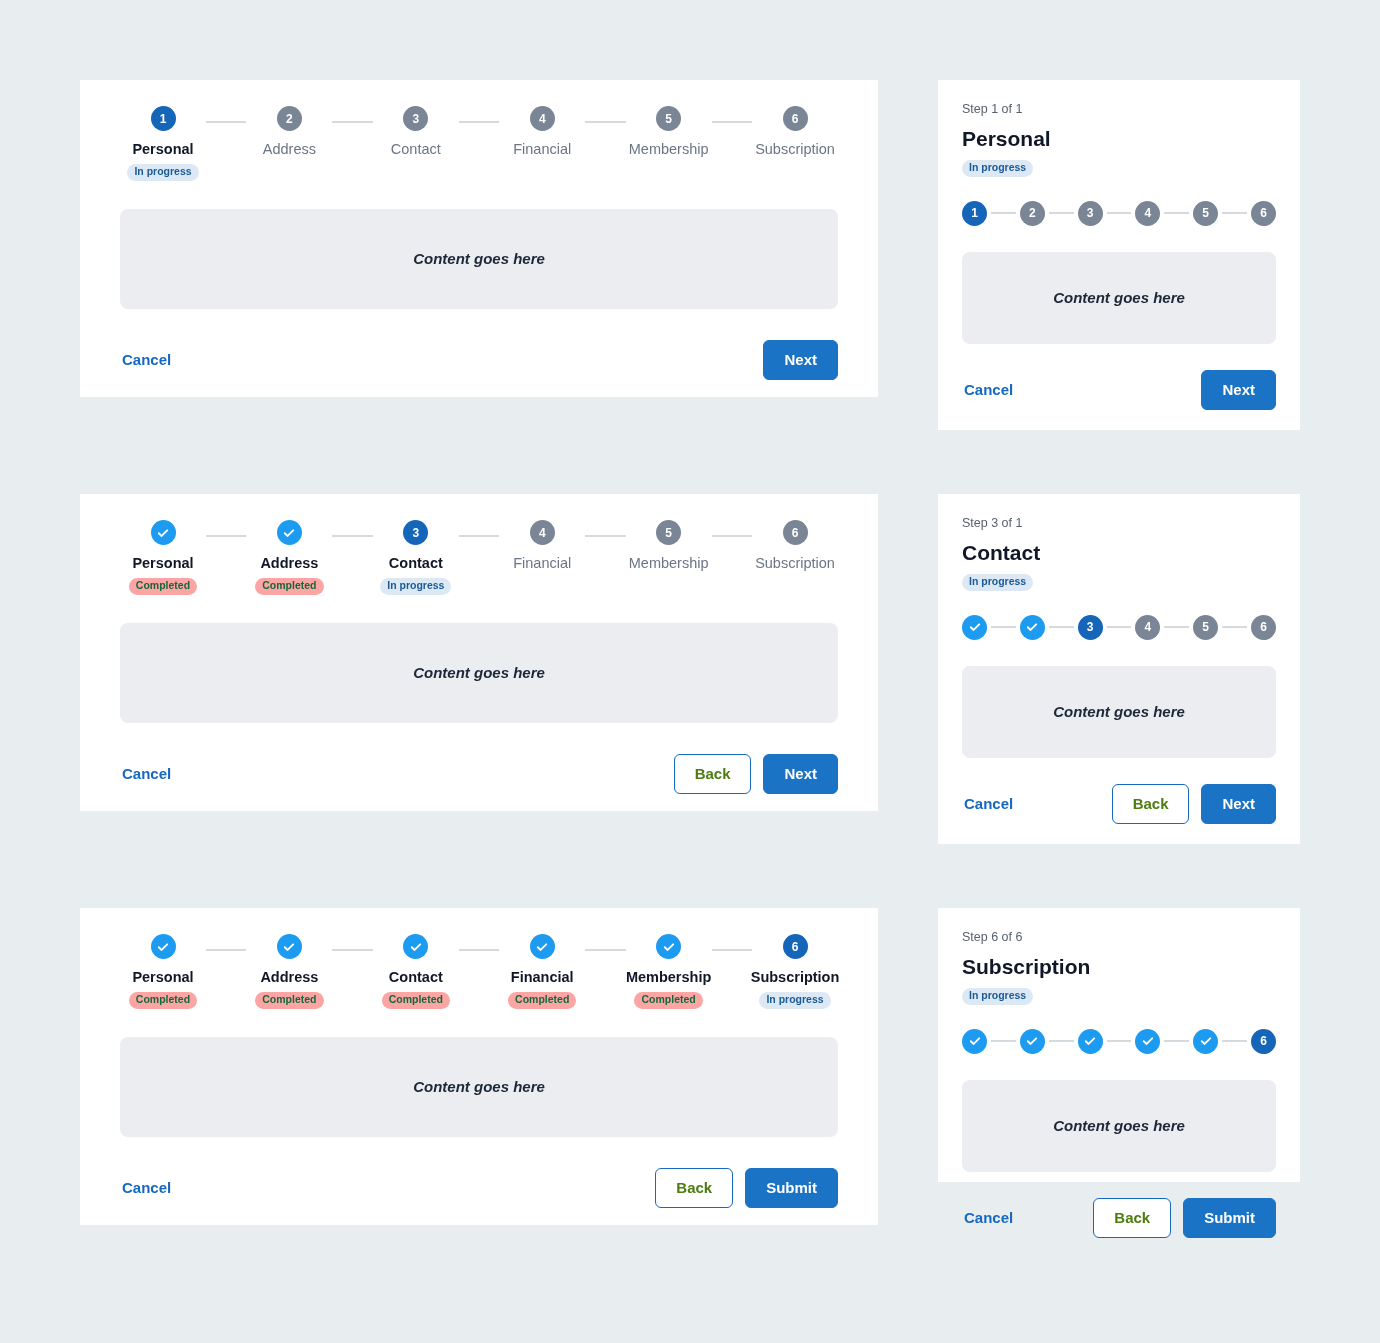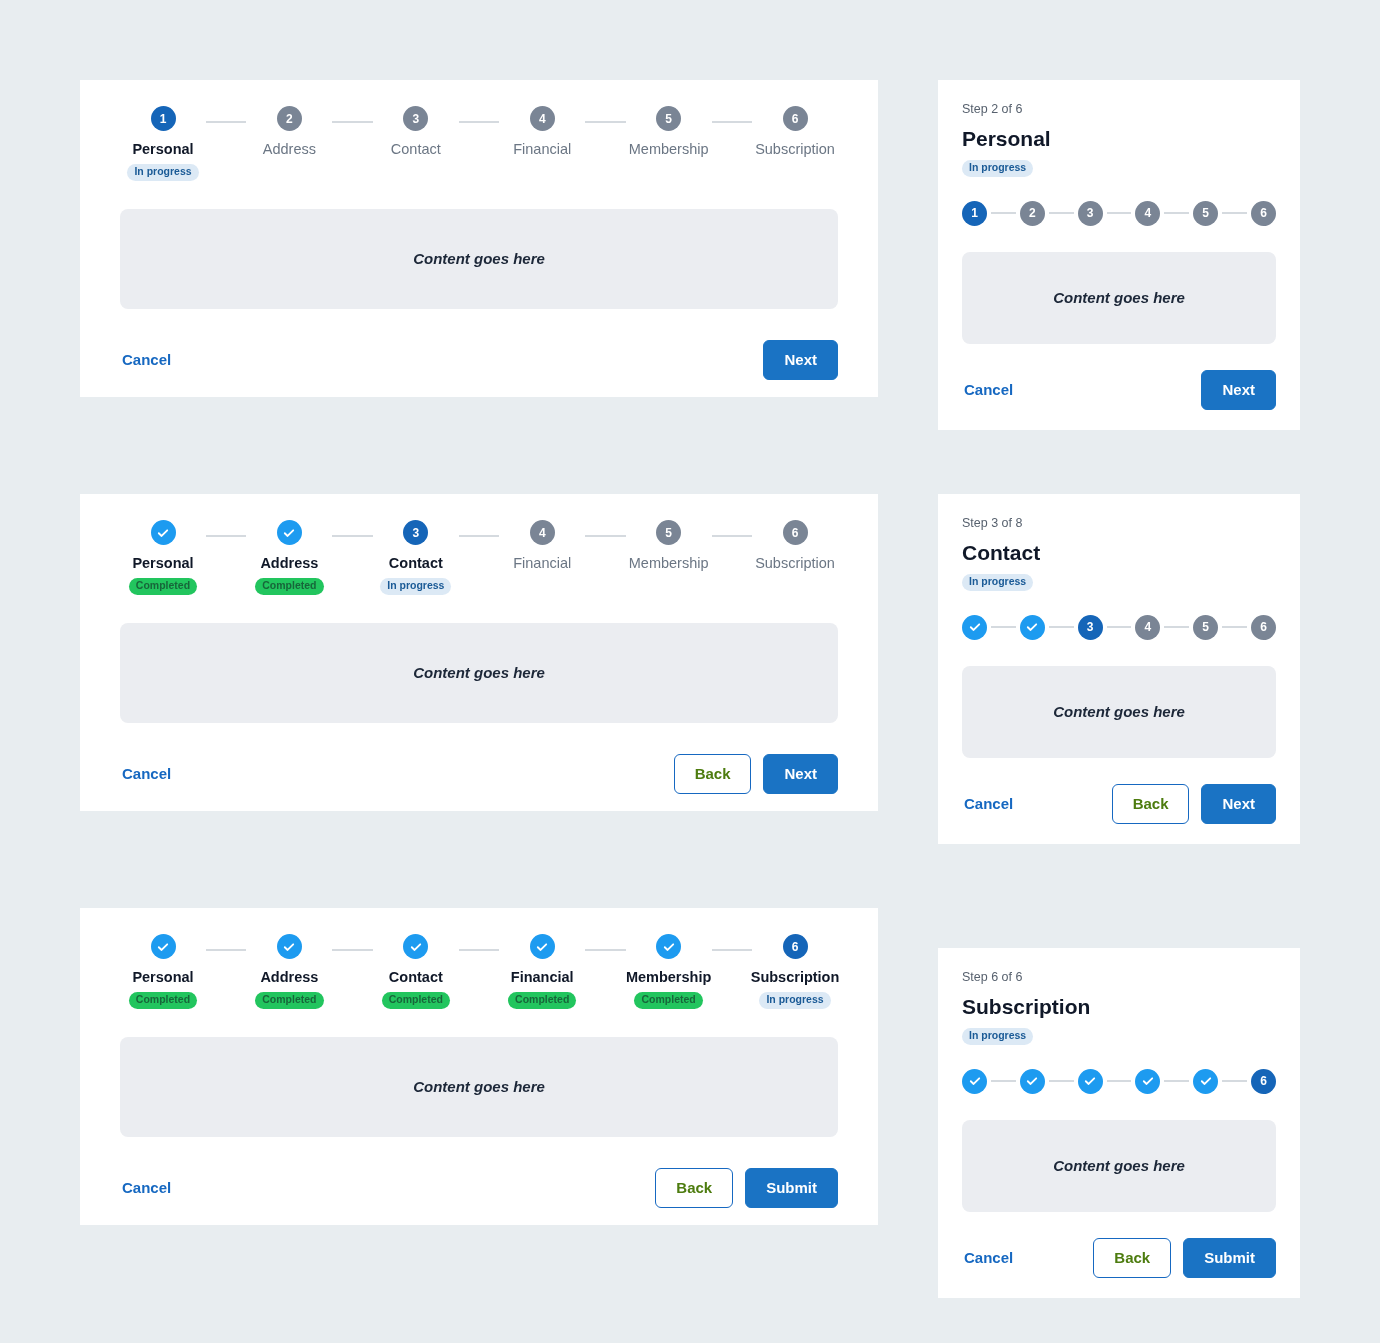--- a/index.html
+++ b/index.html
@@ -21,21 +21,21 @@
 
   .panel-desktop { left: 80px; width: 798px; }
   .panel-mobile  { left: 938px; width: 362px; }
 
   .d1 { top: 80px;  height: 317px; }
   .d2 { top: 494px; height: 317px; }
   .d3 { top: 908px; height: 317px; }
 
   .m1 { top: 80px;  height: 350px; }
   .m2 { top: 494px; height: 350px; }
-  .m3 { top: 948px; height: 350px; }
+  .m3 { top: 908px; height: 274px; }
 
   
   .dstepper {
     display: flex;
     padding: 26px 40px 0 40px;
     align-items: flex-start;
   }
   .dstep {
     display: flex;
     flex-direction: column;
@@ -81,21 +81,21 @@
   .badge {
     margin-top: 6px;
     font-size: 10.5px;
     font-weight: bold;
     padding: 2px 7px 3px 7px;
     border-radius: 9px;
     white-space: nowrap;
     line-height: 1.1;
   }
   .badge-progress { color: #1a5a96; background: #dce9f5; }
-  .badge-done     { color: #17663a; background: #22c55e; }
+  .badge-done     { color: #17663a; background: #fca5a5; }
 
   
   .content-box {
     margin: 0 40px;
     background: #ebedf1;
     border-radius: 8px;
     display: flex;
     align-items: center;
     justify-content: center;
     font-size: 15px;
@@ -372,21 +372,21 @@
     <button class="link-btn">Cancel</button>
     <div class="actions">
       <button class="btn btn-secondary">Back</button>
       <button class="btn btn-primary">Submit</button>
     </div>
   </div>
 </div>
 
 <div class="panel panel-mobile m1">
   <div class="mbody">
-    <div class="mstepcount">Step 2 of 6</div>
+    <div class="mstepcount">Step 1 of 1</div>
     <div class="mtitle">Personal</div>
     <div class="mbadge-wrap">
       <span class="mbadge">In progress</span>
     </div>
     <div class="mdots">
         <div class="circle c-current">1</div>
         <div class="mconn"></div>
         <div class="circle c-pending">2</div>
         <div class="mconn"></div>
         <div class="circle c-pending">3</div>
@@ -402,21 +402,21 @@
   <div class="mfooter">
     <button class="link-btn">Cancel</button>
     <div class="actions">
       <button class="btn btn-primary">Next</button>
     </div>
   </div>
 </div>
 
 <div class="panel panel-mobile m2">
   <div class="mbody">
-    <div class="mstepcount">Step 3 of 8</div>
+    <div class="mstepcount">Step 3 of 1</div>
     <div class="mtitle">Contact</div>
     <div class="mbadge-wrap">
       <span class="mbadge">In progress</span>
     </div>
     <div class="mdots">
         <div class="circle c-done">
           <span>
             <svg class="check" viewBox="0 0 16 16" aria-hidden="true">
               <path d="M3.2 8.3 L6.4 11.4 L12.8 4.9" fill="none" stroke="#ffffff" stroke-width="2.1" stroke-linecap="round" stroke-linejoin="round"></path>
             </svg>

